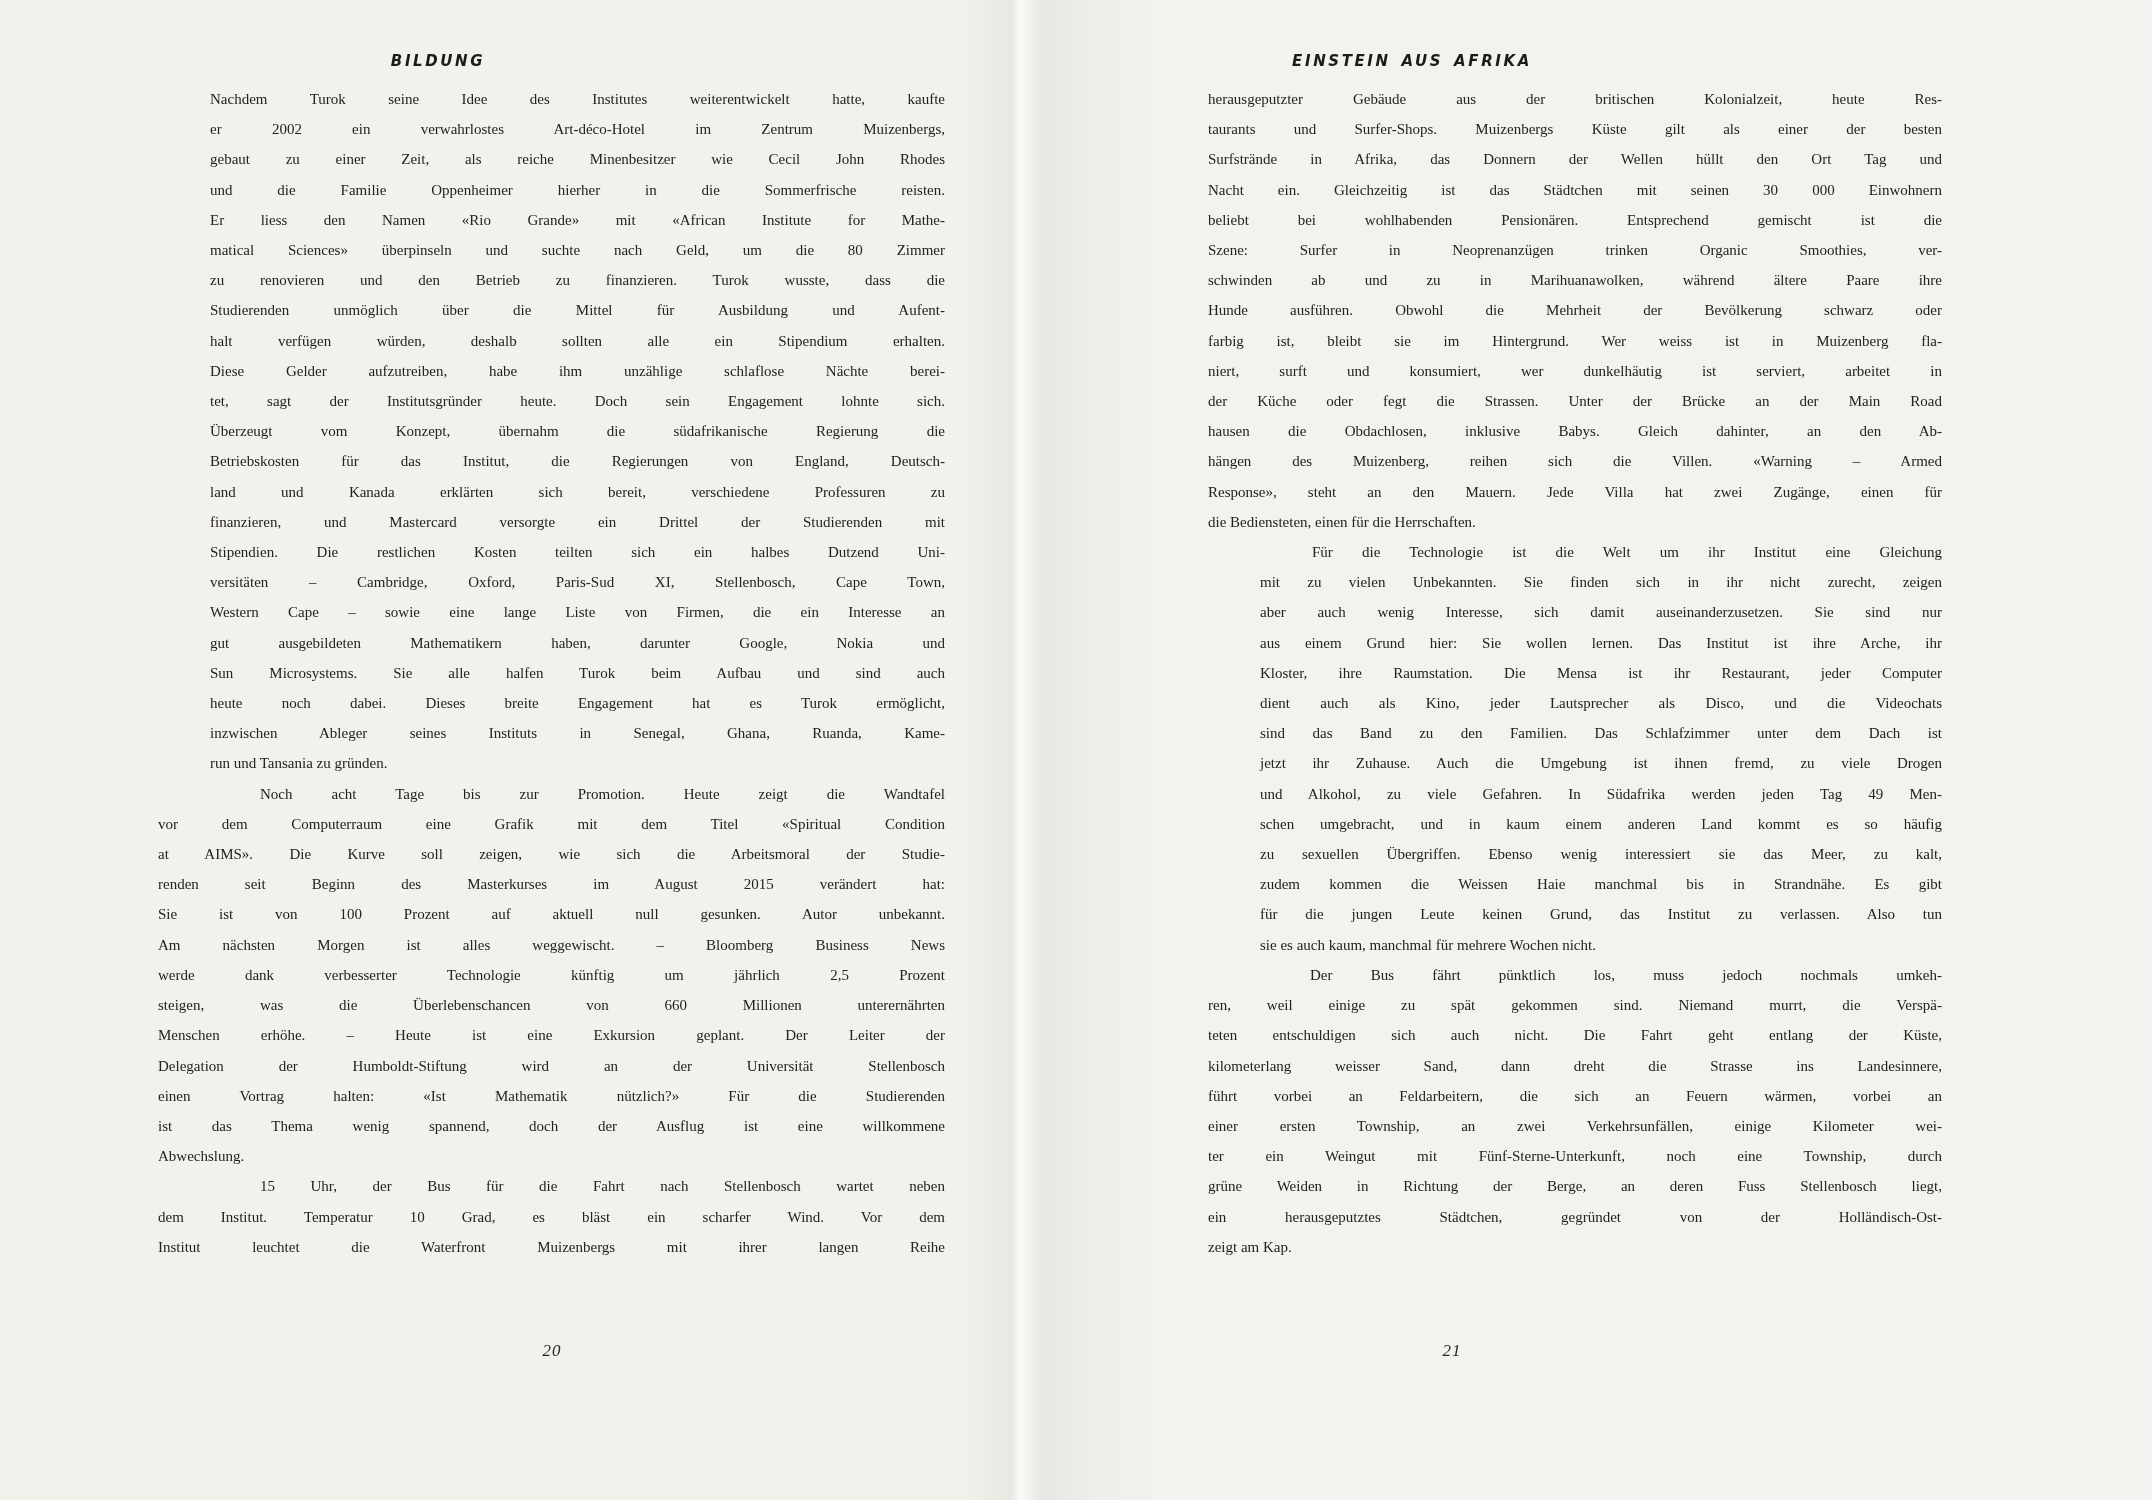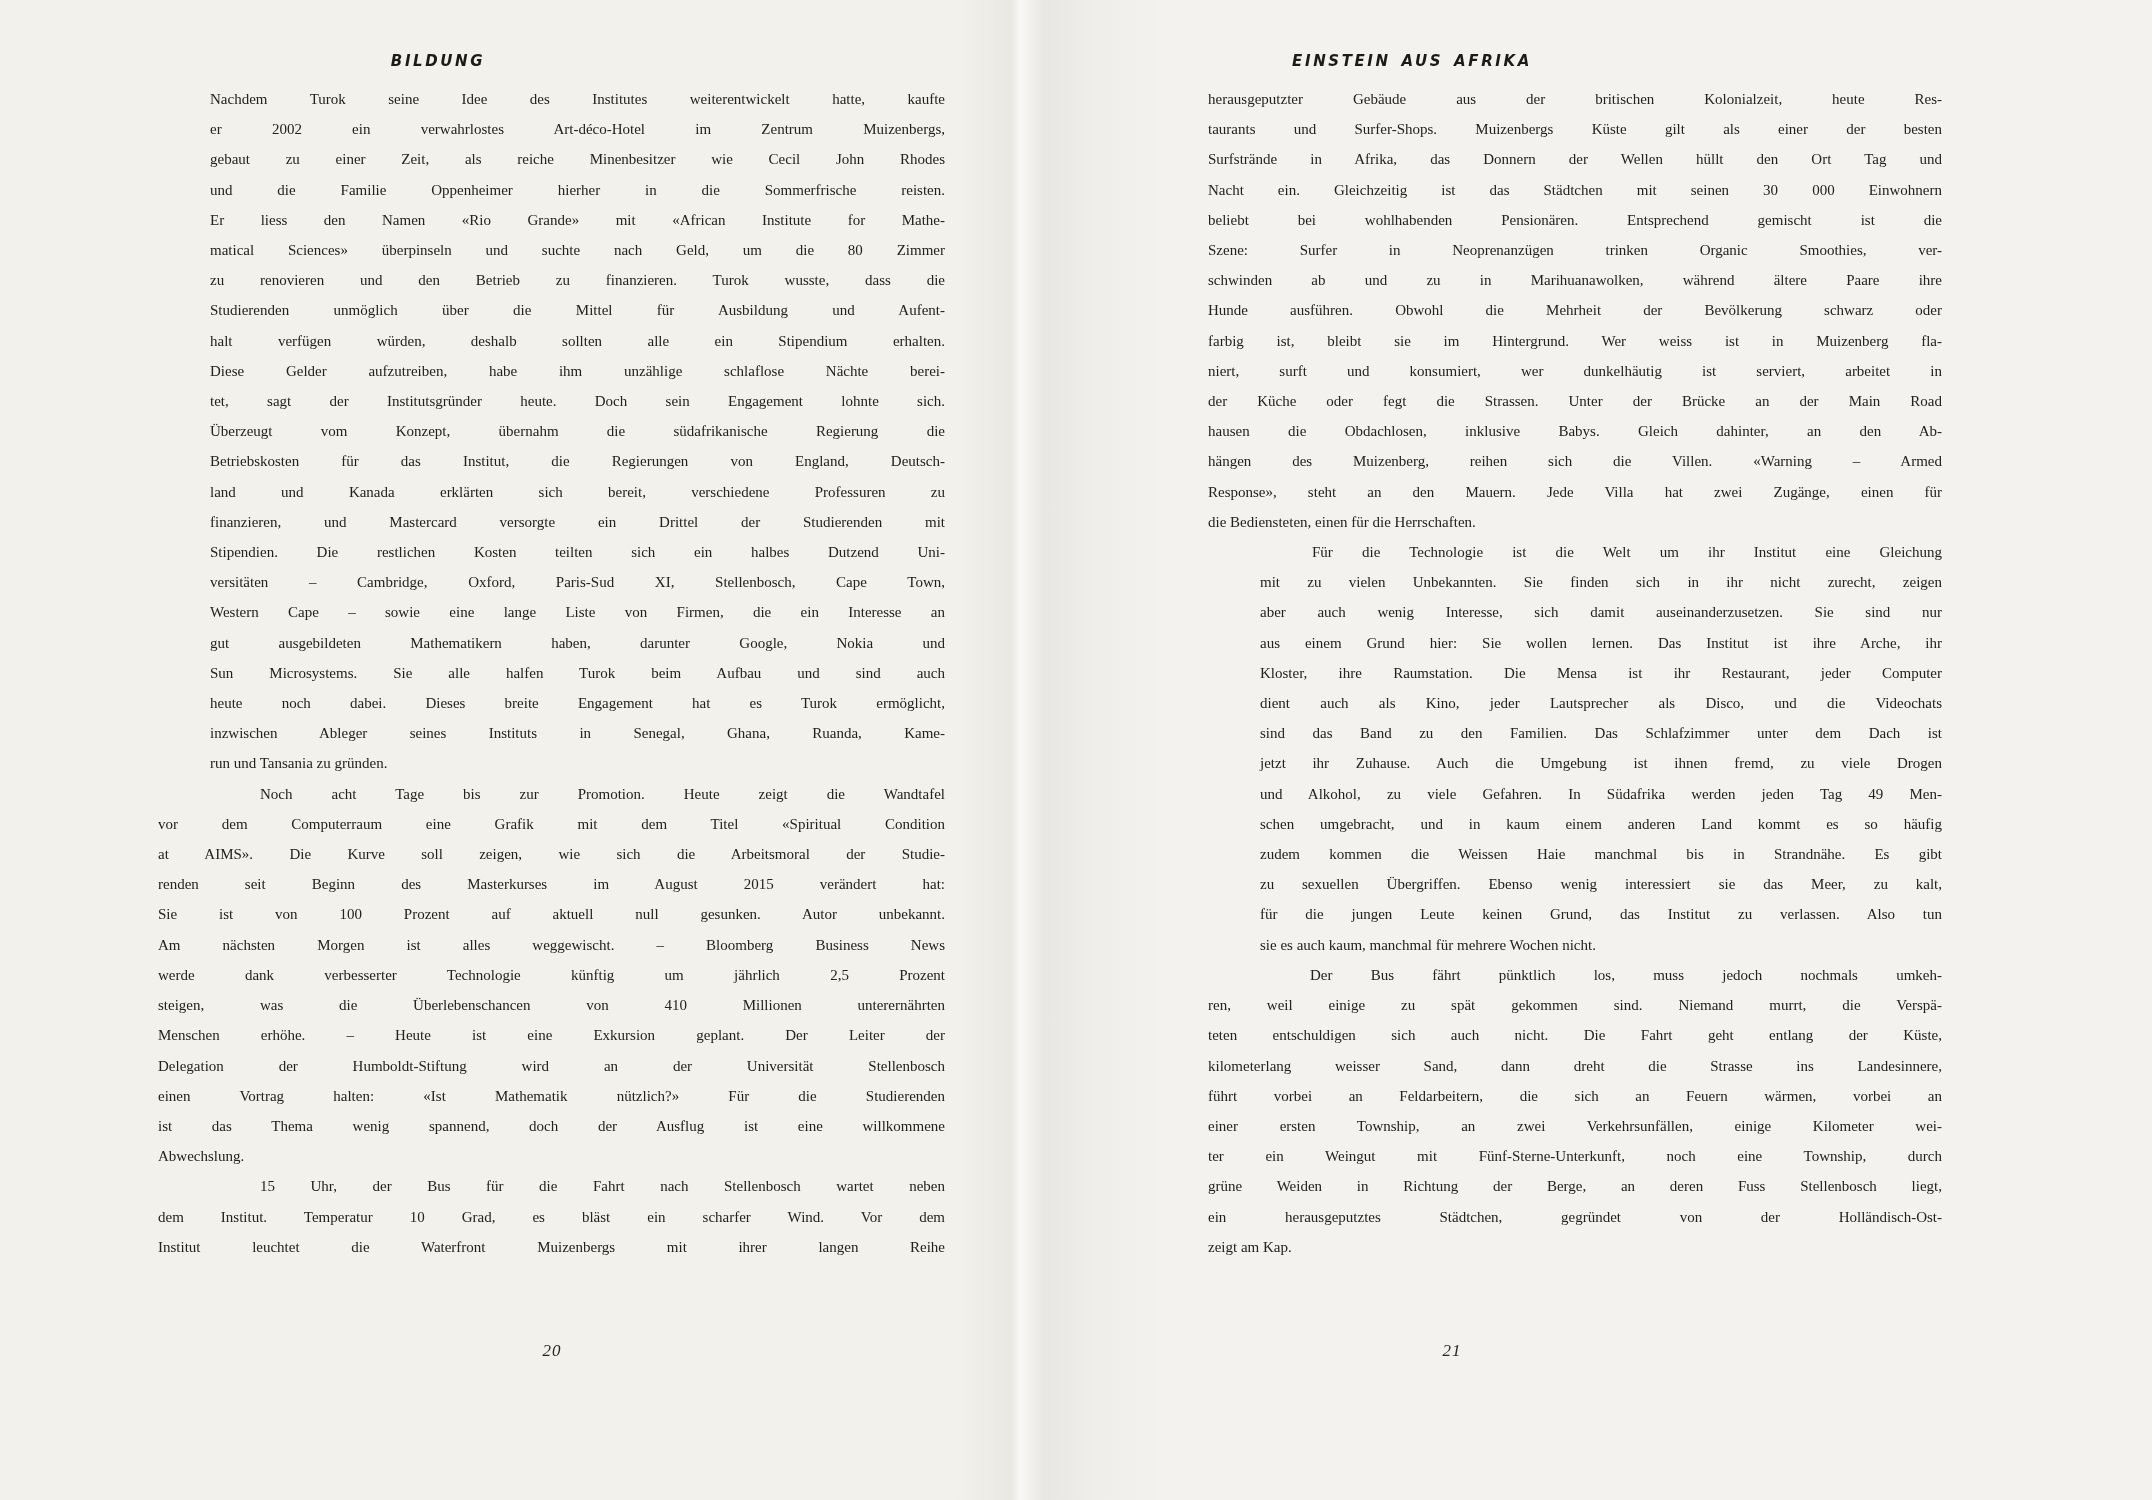--- a/index.html
+++ b/index.html
@@ -111,21 +111,21 @@
         <div class="line pend">run und Tansania zu gründen.</div>
       </div>
       <div class="para">
         <div class="line first">Noch acht Tage bis zur Promotion. Heute zeigt die Wandtafel</div>
         <div class="line">vor dem Computerraum eine Grafik mit dem Titel «Spiritual Condition</div>
         <div class="line">at AIMS». Die Kurve soll zeigen, wie sich die Arbeitsmoral der Studie-</div>
         <div class="line">renden seit Beginn des Masterkurses im August 2015 verändert hat:</div>
         <div class="line">Sie ist von 100 Prozent auf aktuell null gesunken. Autor unbekannt.</div>
         <div class="line">Am nächsten Morgen ist alles weggewischt. – Bloomberg Business News</div>
         <div class="line">werde dank verbesserter Technologie künftig um jährlich 2,5 Prozent</div>
-        <div class="line">steigen, was die Überlebenschancen von 410 Millionen unterernährten</div>
+        <div class="line">steigen, was die Überlebenschancen von 660 Millionen unterernährten</div>
         <div class="line">Menschen erhöhe. – Heute ist eine Exkursion geplant. Der Leiter der</div>
         <div class="line">Delegation der Humboldt-Stiftung wird an der Universität Stellenbosch</div>
         <div class="line">einen Vortrag halten: «Ist Mathematik nützlich?» Für die Studierenden</div>
         <div class="line">ist das Thema wenig spannend, doch der Ausflug ist eine willkommene</div>
         <div class="line pend">Abwechslung.</div>
       </div>
       <div class="para">
         <div class="line first">15 Uhr, der Bus für die Fahrt nach Stellenbosch wartet neben</div>
         <div class="line">dem Institut. Temperatur 10 Grad, es bläst ein scharfer Wind. Vor dem</div>
         <div class="line">Institut leuchtet die Waterfront Muizenbergs mit ihrer langen Reihe</div>
@@ -154,22 +154,22 @@
         <div class="line first">Für die Technologie ist die Welt um ihr Institut eine Gleichung</div>
         <div class="line">mit zu vielen Unbekannten. Sie finden sich in ihr nicht zurecht, zeigen</div>
         <div class="line">aber auch wenig Interesse, sich damit auseinanderzusetzen. Sie sind nur</div>
         <div class="line">aus einem Grund hier: Sie wollen lernen. Das Institut ist ihre Arche, ihr</div>
         <div class="line">Kloster, ihre Raumstation. Die Mensa ist ihr Restaurant, jeder Computer</div>
         <div class="line">dient auch als Kino, jeder Lautsprecher als Disco, und die Videochats</div>
         <div class="line">sind das Band zu den Familien. Das Schlafzimmer unter dem Dach ist</div>
         <div class="line">jetzt ihr Zuhause. Auch die Umgebung ist ihnen fremd, zu viele Drogen</div>
         <div class="line">und Alkohol, zu viele Gefahren. In Südafrika werden jeden Tag 49 Men-</div>
         <div class="line">schen umgebracht, und in kaum einem anderen Land kommt es so häufig</div>
+        <div class="line">zu sexuellen Übergriffen. Ebenso wenig interessiert sie das Meer, zu kalt,</div>
         <div class="line">zudem kommen die Weissen Haie manchmal bis in Strandnähe. Es gibt</div>
-        <div class="line">zu sexuellen Übergriffen. Ebenso wenig interessiert sie das Meer, zu kalt,</div>
         <div class="line">für die jungen Leute keinen Grund, das Institut zu verlassen. Also tun</div>
         <div class="line pend">sie es auch kaum, manchmal für mehrere Wochen nicht.</div>
       </div>
       <div class="para">
         <div class="line first">Der Bus fährt pünktlich los, muss jedoch nochmals umkeh-</div>
         <div class="line">ren, weil einige zu spät gekommen sind. Niemand murrt, die Verspä-</div>
         <div class="line">teten entschuldigen sich auch nicht. Die Fahrt geht entlang der Küste,</div>
         <div class="line">kilometerlang weisser Sand, dann dreht die Strasse ins Landesinnere,</div>
         <div class="line">führt vorbei an Feldarbeitern, die sich an Feuern wärmen, vorbei an</div>
         <div class="line">einer ersten Township, an zwei Verkehrsunfällen, einige Kilometer wei-</div>

